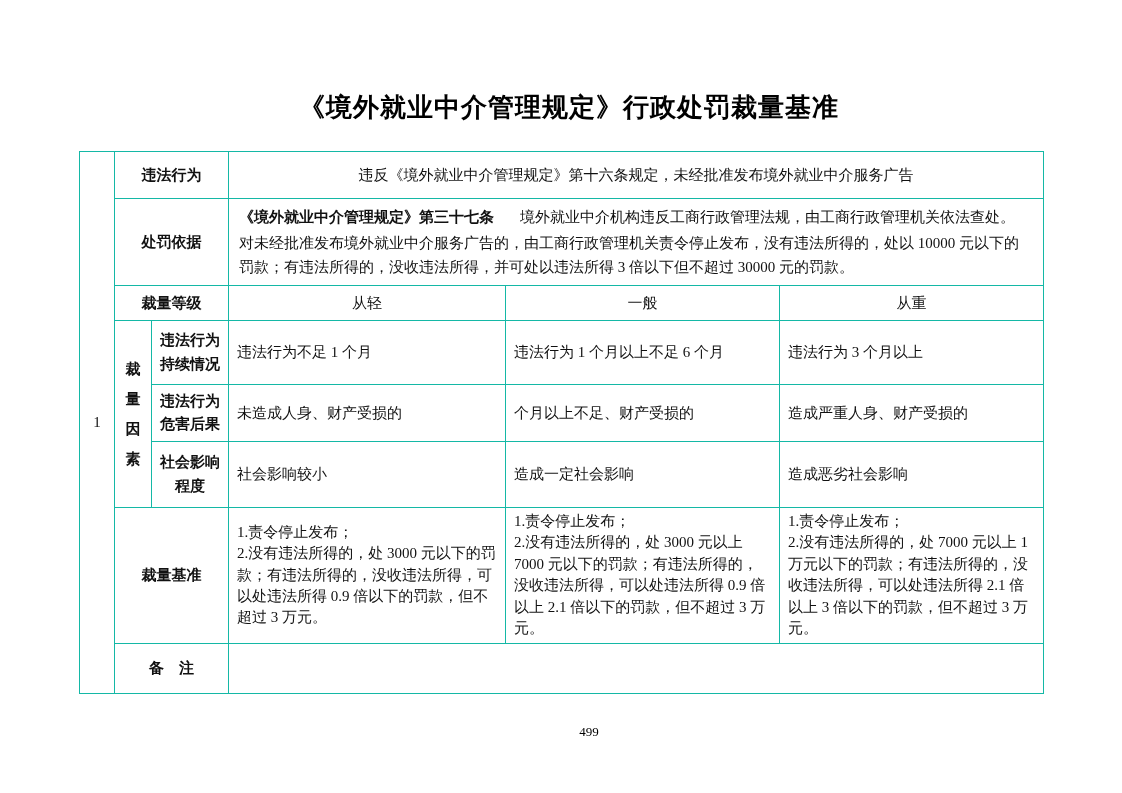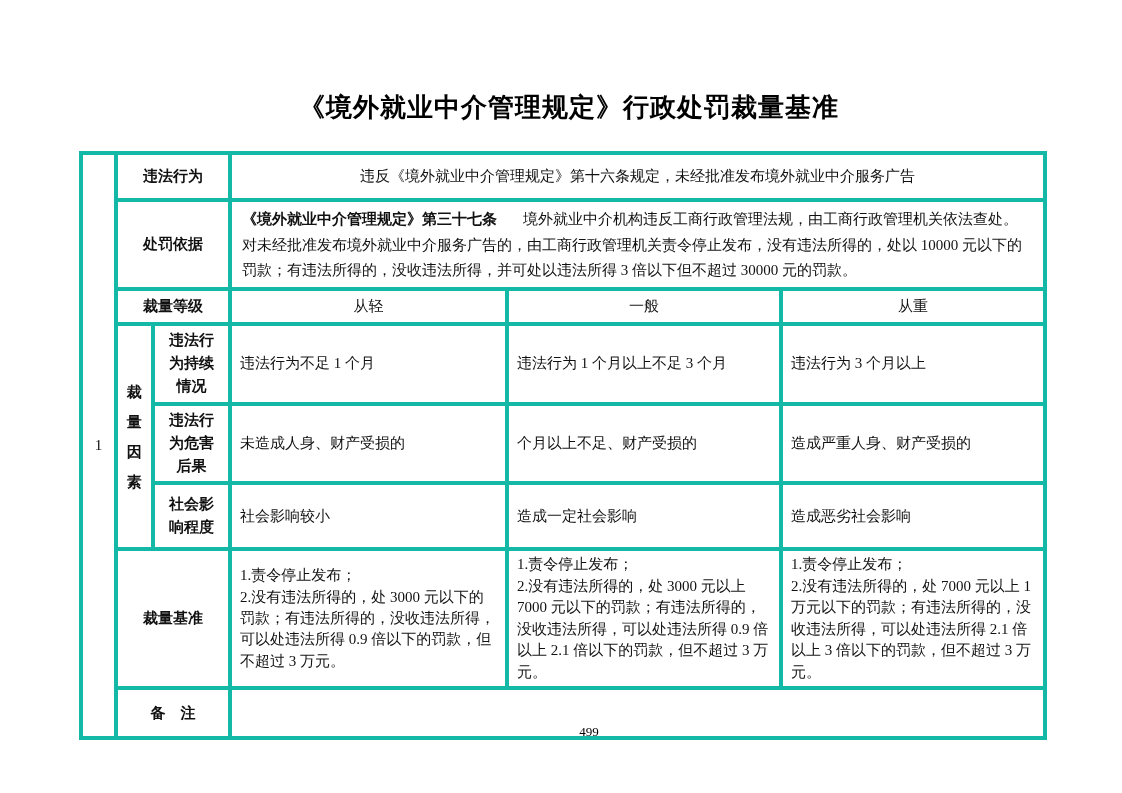--- a/index.html
+++ b/index.html
@@ -15,34 +15,35 @@
   .title {
     position: absolute; top: 90px; left: 0; width: 100%;
     margin: 0; text-align: center;
     font-size: 26px; font-weight: bold; letter-spacing: 1px; padding-left: 16px;
   }
   table.doc-table {
     position: absolute; left: 79px; top: 151px; width: 964px;
     border-collapse: collapse; table-layout: fixed;
   }
   table.doc-table td {
-    border: 4px solid #14b8a6;
+    border: 1px solid #14b8a6;
     font-size: 15px;
     vertical-align: middle;
     padding: 3px 8px;
     color: #111111;
     overflow: hidden;
   }
   .seq-cell { text-align: center; font-size: 16px; padding: 0; }
   .lbl { font-weight: bold; text-align: center; padding: 2px 4px; }
   .vlabel { padding: 0; vertical-align: middle; }
   .vlabel .stack {
     width: 1.05em; margin: 0 auto;
     word-break: break-all;
     font-weight: bold; font-size: 15px; line-height: 2.0;
+    text-align: center;
   }
   .sublabel { text-align: center; padding: 4px 4px; line-height: 1.55; font-weight: bold; }
   .center-text { text-align: center; margin-left: 18px; }
   .basis-cell { padding: 6px 12px; line-height: 1.62; text-align: left; }
   .basis-cell p { margin: 2px; }
   .basis-cell .citation { font-weight: bold; margin-right: 26px; }
   .factor-cell { padding: 4px 10px; text-align: left; margin-top: 15px; }
   .grade-cell { text-align: center; margin-left: 6px; }
   .bench {
     white-space: pre-line;
@@ -93,21 +94,21 @@
       <td class="grade-cell">一般</td>
       <td class="grade-cell">从重</td>
     </tr>
 
     <tr style="height:64px">
       <td rowspan="3" class="vlabel">
         <div class="stack">裁量因素</div>
       </td>
       <td class="sublabel">违法行为持续情况</td>
       <td class="factor-cell">违法行为不足 1 个月</td>
-      <td class="factor-cell">违法行为 1 个月以上不足 3 个月</td>
+      <td class="factor-cell">违法行为 1 个月以上不足 6 个月</td>
       <td class="factor-cell">违法行为 3 个月以上</td>
     </tr>
 
     <tr style="height:57px">
       <td class="sublabel">违法行为危害后果</td>
       <td class="factor-cell">未造成人身、财产受损的</td>
       <td class="factor-cell">个月以上不足、财产受损的</td>
       <td class="factor-cell">造成严重人身、财产受损的</td>
     </tr>
 

